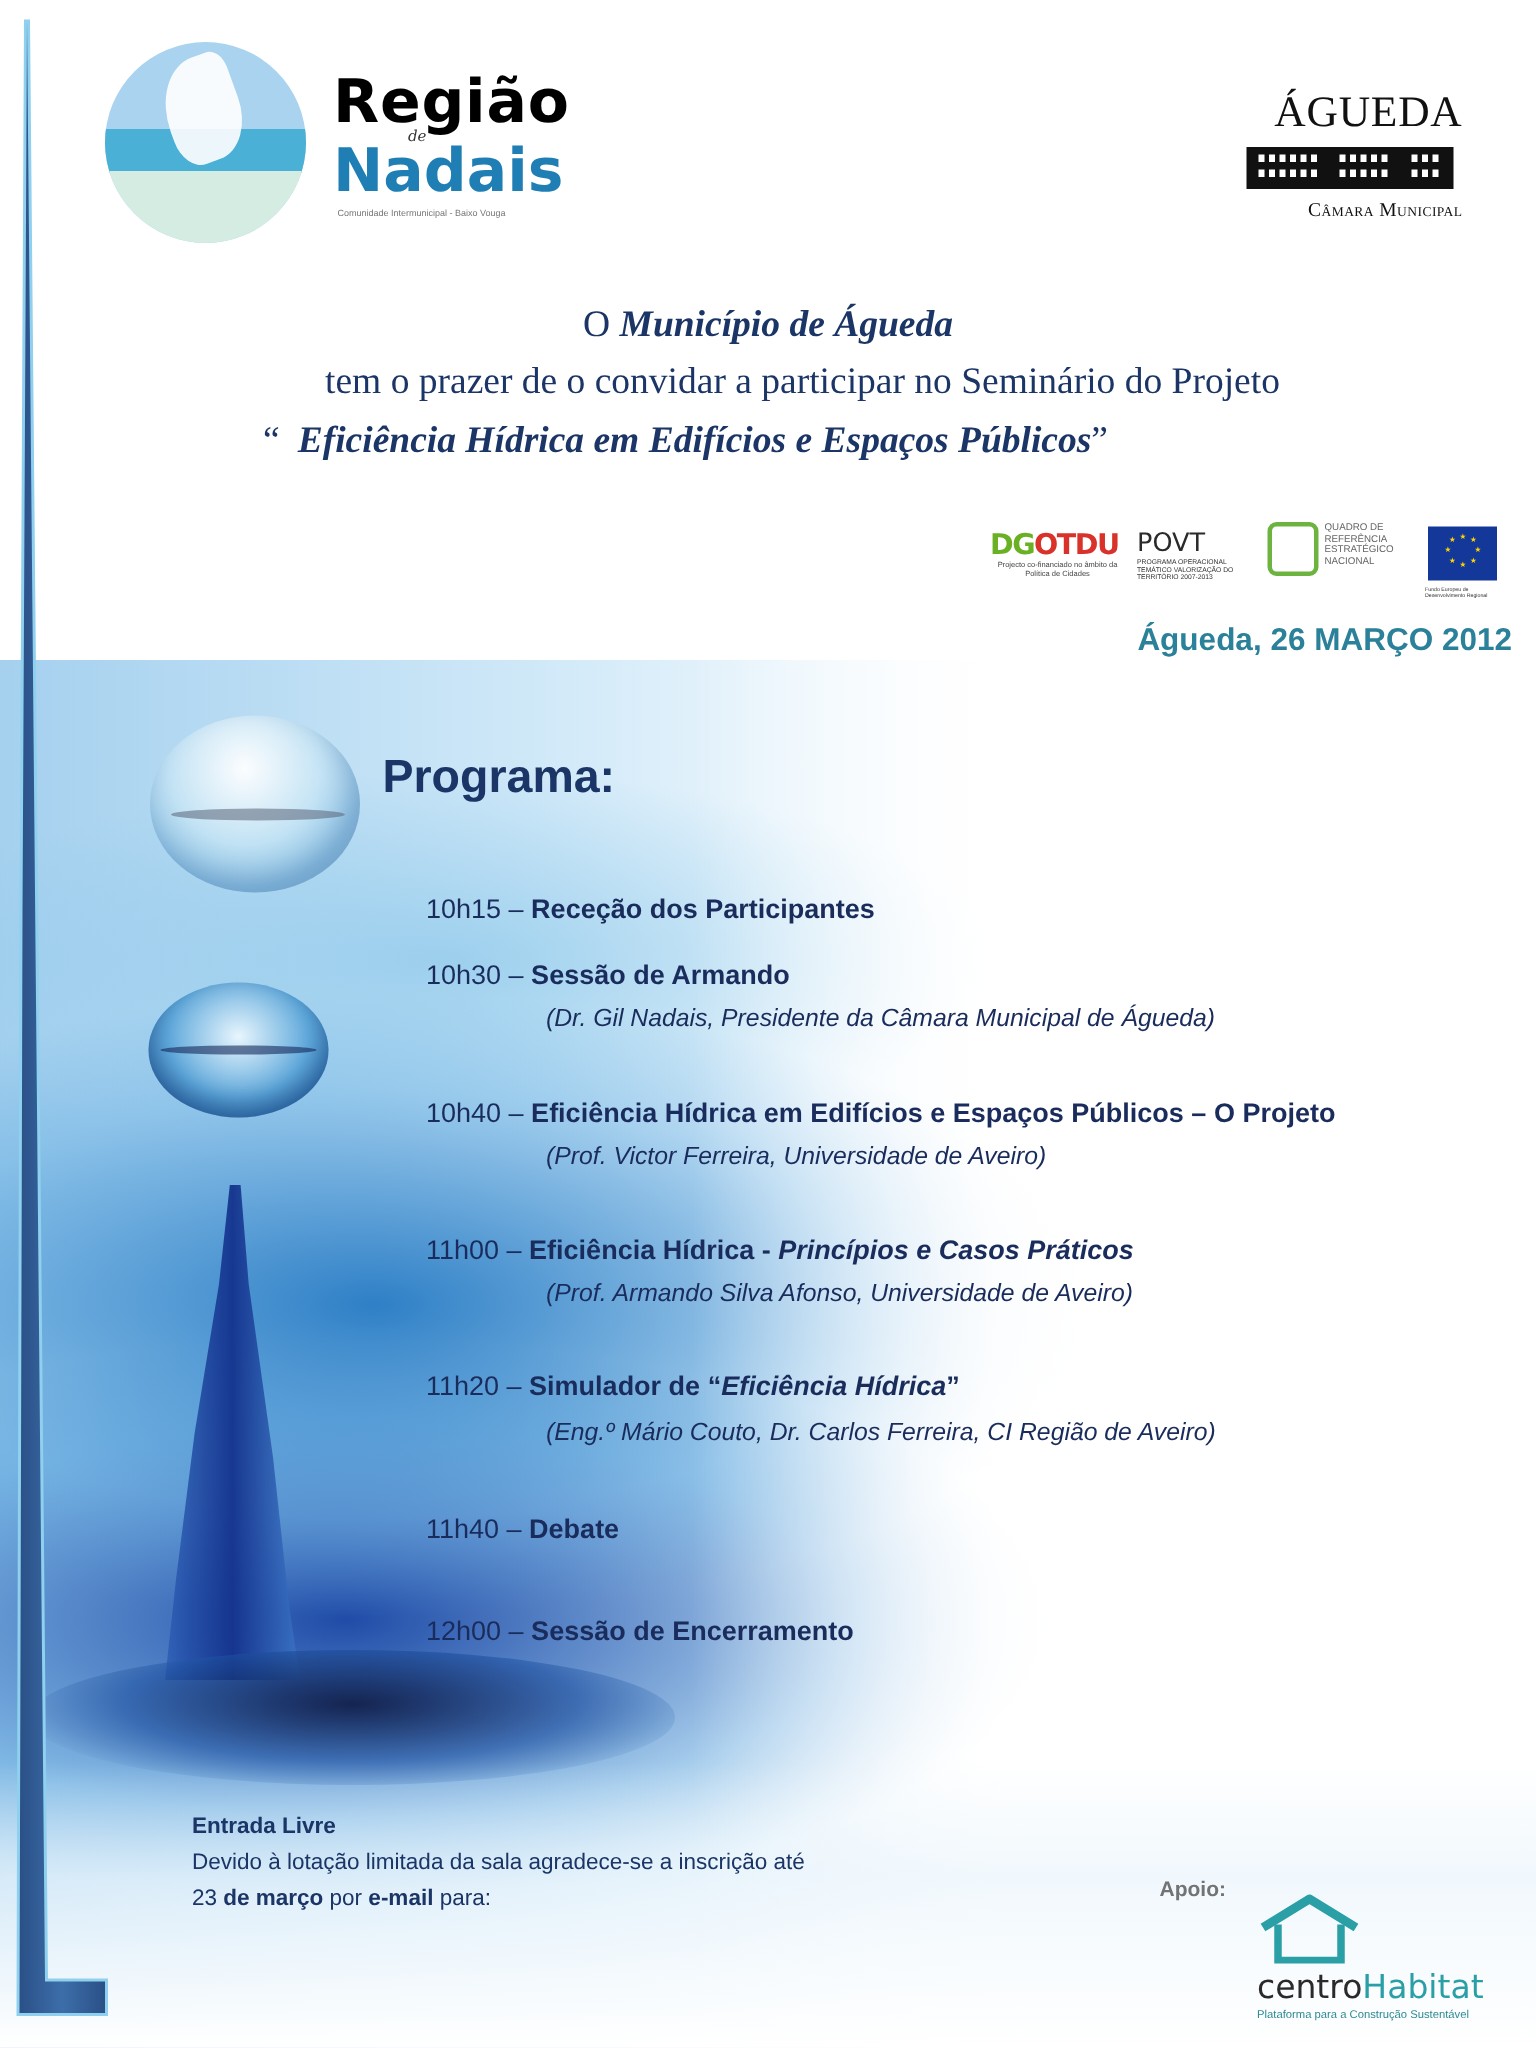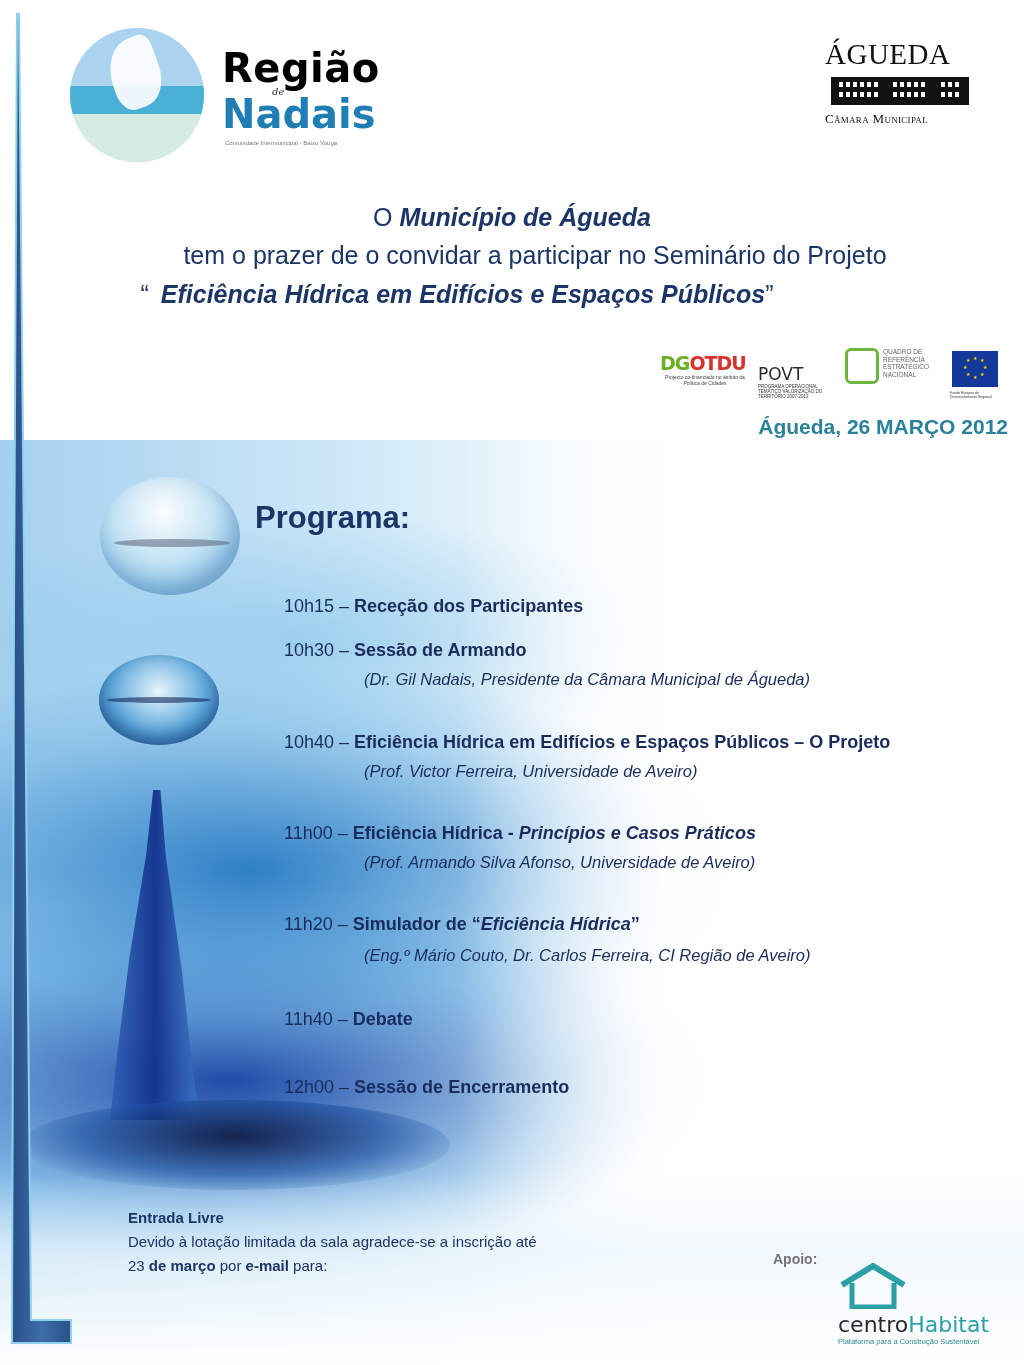--- a/index.html
+++ b/index.html
@@ -41,40 +41,40 @@
   .logo-ra { left:70px; top:28px; width:300px; height:130px; }
   .ra-circle { position:absolute; left:0; top:0; width:134px; height:134px; border-radius:50%; overflow:hidden; background:#a9d3ee; }
   .ra-circle .mid { position:absolute; left:0; top:58px; width:134px; height:30px; background:#4bb0d6; }
   .ra-circle .low { position:absolute; left:0; top:86px; width:134px; height:60px; background:#d5ece2; }
   .ra-circle .swoosh { position:absolute; left:40px; top:10px; width:50px; height:70px; background:#fff; border-radius:60% 20% 50% 30%; transform:rotate(-20deg); opacity:0.9; }
   .ra-text1 { position:absolute; left:152px; top:20px; font-size:40px; font-weight:700; color:#000000; letter-spacing:0.5px; line-height:1; font-family:"DejaVu Sans", sans-serif; }
   .ra-de { position:absolute; left:202px; top:58px; font-size:10px; font-style:italic; color:#333; font-family:"DejaVu Serif", serif; }
   .ra-text2 { position:absolute; left:152px; top:66px; font-size:40px; font-weight:700; color:#1f7fb4; line-height:1; font-family:"DejaVu Sans", sans-serif; }
   .ra-sub { position:absolute; left:155px; top:112px; font-size:6px; color:#777; white-space:nowrap; }
 
-  .logo-ag { left:825px; top:40px; width:150px; height:95px; text-align:left; }
+  .logo-ag { left:825px; top:61px; width:150px; height:95px; text-align:right; }
   .ag-title { font-family:"Liberation Serif", serif; font-size:29px; color:#111; letter-spacing:0.5px; line-height:1; }
   .ag-building { margin:8px auto 0; width:138px; height:28px; position:relative; background:#111; }
   .ag-building .win { position:absolute; background:#fff; width:4px; height:5px; }
   .ag-sub { font-family:"Liberation Serif", serif; font-size:13px; color:#111; margin-top:6px; letter-spacing:0.3px; font-variant:small-caps; }
 
   
-  .head { left:0; top:198px; width:1024px; text-align:center; color:#1a3566; font-family:Liberation Sans, sans-serif; }
+  .head { left:0; top:198px; width:1024px; text-align:center; color:#1a3566; font-family:Liberation Serif, serif; }
   .head .l1 { font-size:25px; line-height:38px; }
   .head .l1 em { font-weight:700; }
   .head .l2 { font-size:25px; line-height:38px; margin-left:46px; }
   .head .l3 { font-size:25px; line-height:40px; margin-left:-110px; }
   .head .l3 em { font-weight:700;margin-left:12px; }
 
   
   .partners { left:660px; top:348px; width:345px; height:52px; }
   .p-dgotdu { position:absolute; left:0; top:4px; width:90px; }
   .p-dgotdu .t { font-size:19px; font-weight:900; letter-spacing:-1px; font-family:"DejaVu Sans", sans-serif; }
   .p-dgotdu .s { font-size:5px; color:#444; text-align:center; }
-  .p-povt { position:absolute; left:98px; top:16px; width:70px; }
+  .p-povt { position:absolute; left:98px; top:4px; width:70px; }
   .p-povt .t { font-size:17px; color:#2a2a2a; font-family:"DejaVu Sans", sans-serif; }
   .p-povt .s { font-size:4.5px; color:#333; }
   .p-qren { position:absolute; left:185px; top:0; width:90px; height:40px; }
   .p-qren .box { position:absolute; left:0; top:0; width:34px; height:36px; border:3px solid #6db33f; border-radius:6px; box-sizing:border-box; }
   .p-qren .txt { position:absolute; left:38px; top:0; font-size:6.5px; color:#666; line-height:7.5px; }
   .p-eu { position:absolute; left:292px; top:3px; width:46px; height:36px; background:#13389a; }
   .p-eu .star { position:absolute; color:#ffd600; font-size:5px; line-height:1; }
   .p-eu-s { position:absolute; left:290px; top:43px; font-size:3.5px; color:#333; width:52px; }
 
   

